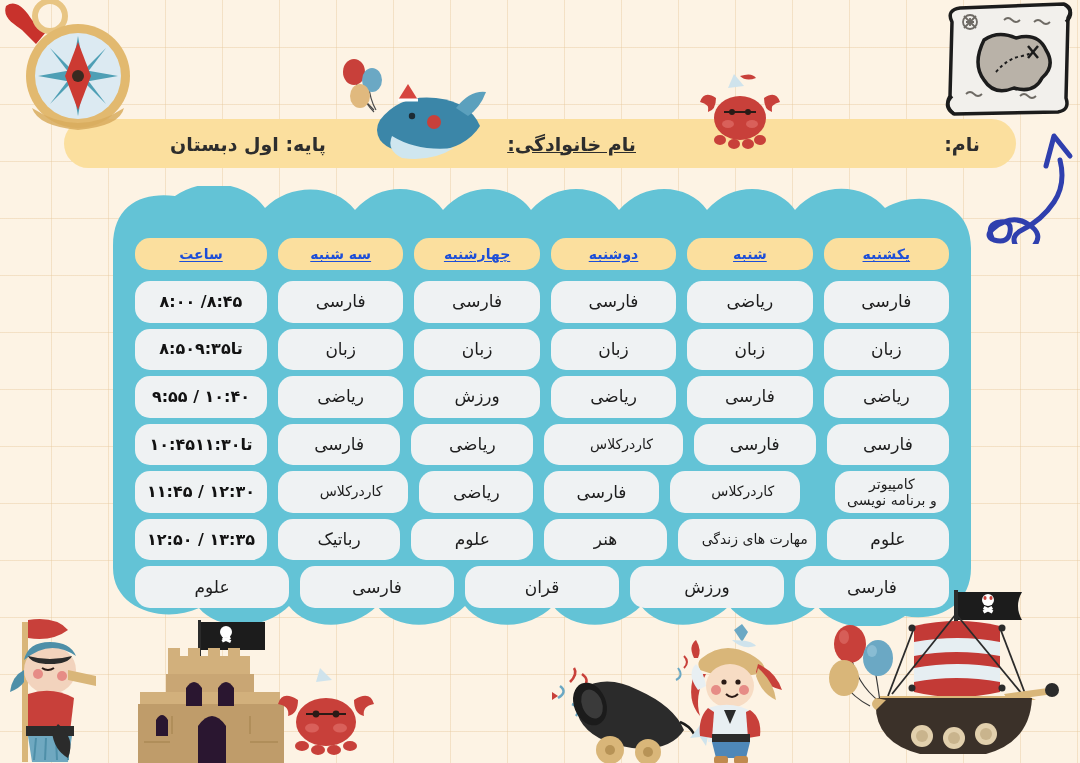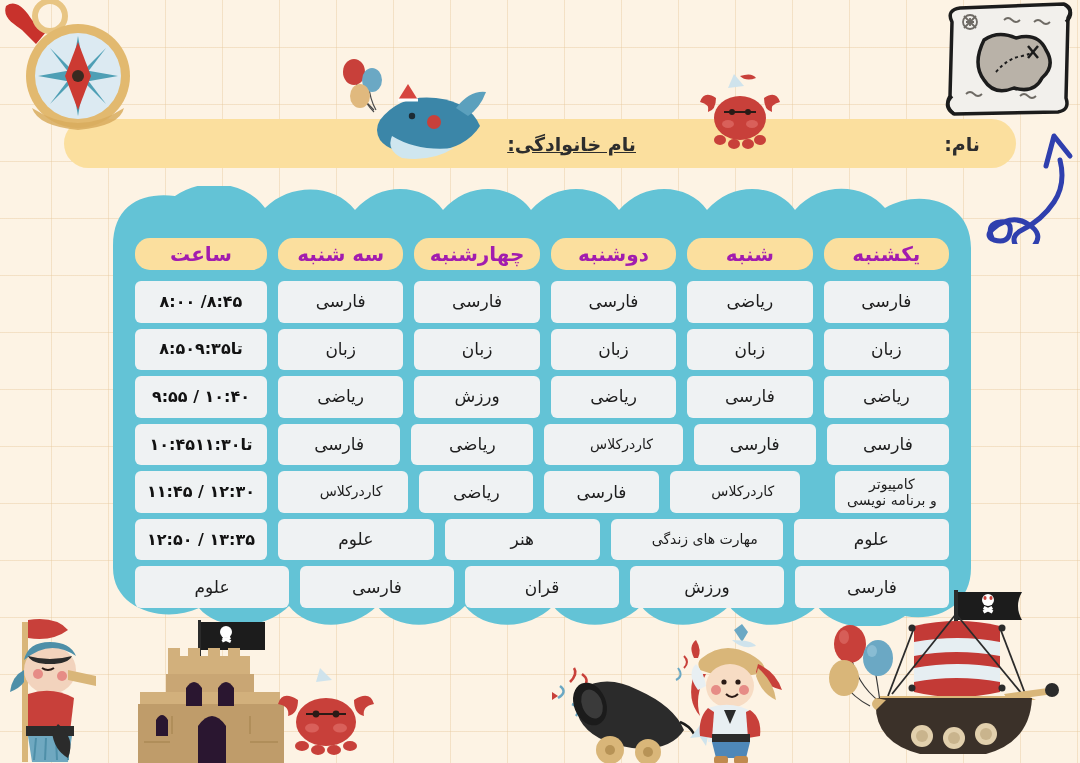--- a/index.html
+++ b/index.html
@@ -44,36 +44,37 @@
     display:flex;flex-direction:column;
     padding:52px 22px 18px 22px;box-sizing:border-box;
     gap:6px;
   }
 
   .row{display:flex;flex-direction:row;gap:11px;height:100%;}
   .hrow{height:32px;flex:none;margin-bottom:5px;}
 
   .cell{
     flex:1;
-    background:#eff2f3;border-radius:6px;
+    background:#eff2f3;border-radius:15px;
     display:flex;align-items:center;justify-content:center;
     text-align:center;
     font-size:17px;color:#1d1d1d;
     line-height:1.12;
     padding:2px 4px;box-sizing:border-box;
     min-width:0;
   }
   .cell.small{font-size:14px;padding-left:20px;}
   .cell.two-line{font-size:14px;line-height:1.15;}
 
   .hcell{
     flex:1;
     background:#fbdf9e;border-radius:15px;
     display:flex;align-items:center;justify-content:center;
-    font-size:20px;font-weight:700;color:#a21caf;
+    font-size:14px;font-weight:700;color:#1d4ed8;
+    text-decoration:underline;
     text-underline-offset:2px;
     box-sizing:border-box;
   }
 
   .time-col{flex:0 0 132px;}
   .cell.time{
     font-size:16px;font-weight:700;color:#121212;
     direction:ltr;letter-spacing:.2px;
   }
   .hcell.time-head{flex:0 0 132px;}
@@ -361,20 +362,21 @@
   <circle cx="168" cy="150" r="11" fill="#e2d0ad"></circle>
   <circle cx="104" cy="152" r="6" fill="#c9b48d"></circle>
   <circle cx="136" cy="154" r="6" fill="#c9b48d"></circle>
   <circle cx="168" cy="150" r="6" fill="#c9b48d"></circle>
   <path d="M58 114 q-8 6 0 12 l10 -10Z" fill="#d9b679"></path>
 </svg>
 
 <div class="info-bar">
   <span class="info-field f-name">نام:</span>
   <span class="info-field f-family">نام خانوادگی:</span>
+  <span class="info-field f-grade">پایه: اول دبستان</span>
 </div>
 
 <div class="board-wrap">
   <svg class="board-svg" viewBox="0 0 858 440" preserveAspectRatio="none">
     <path fill="#63c3d6" d="
       M0 60
       C 0 18, 30 6, 62 10
       C 90 -10, 134 -4, 152 22
       C 178 -4, 222 -2, 242 24
       C 268 -6, 312 -2, 330 24
@@ -453,20 +455,21 @@
       <div class="cell">ریاضی</div>
       <div class="cell small">کاردرکلاس</div>
       <div class="cell time time-col">۱۱:۴۵ / ۱۲:۳۰</div>
     </div>
 
     <div class="row">
       <div class="cell">علوم</div>
       <div class="cell small">مهارت های زندگی</div>
       <div class="cell">هنر</div>
       <div class="cell">علوم</div>
+      <div class="cell">رباتیک</div>
       <div class="cell time time-col">۱۲:۵۰ / ۱۳:۳۵</div>
     </div>
 
     <div class="row">
       <div class="cell">فارسی</div>
       <div class="cell">ورزش</div>
       <div class="cell">قران</div>
       <div class="cell">فارسی</div>
       <div class="cell">علوم</div>
     </div>

